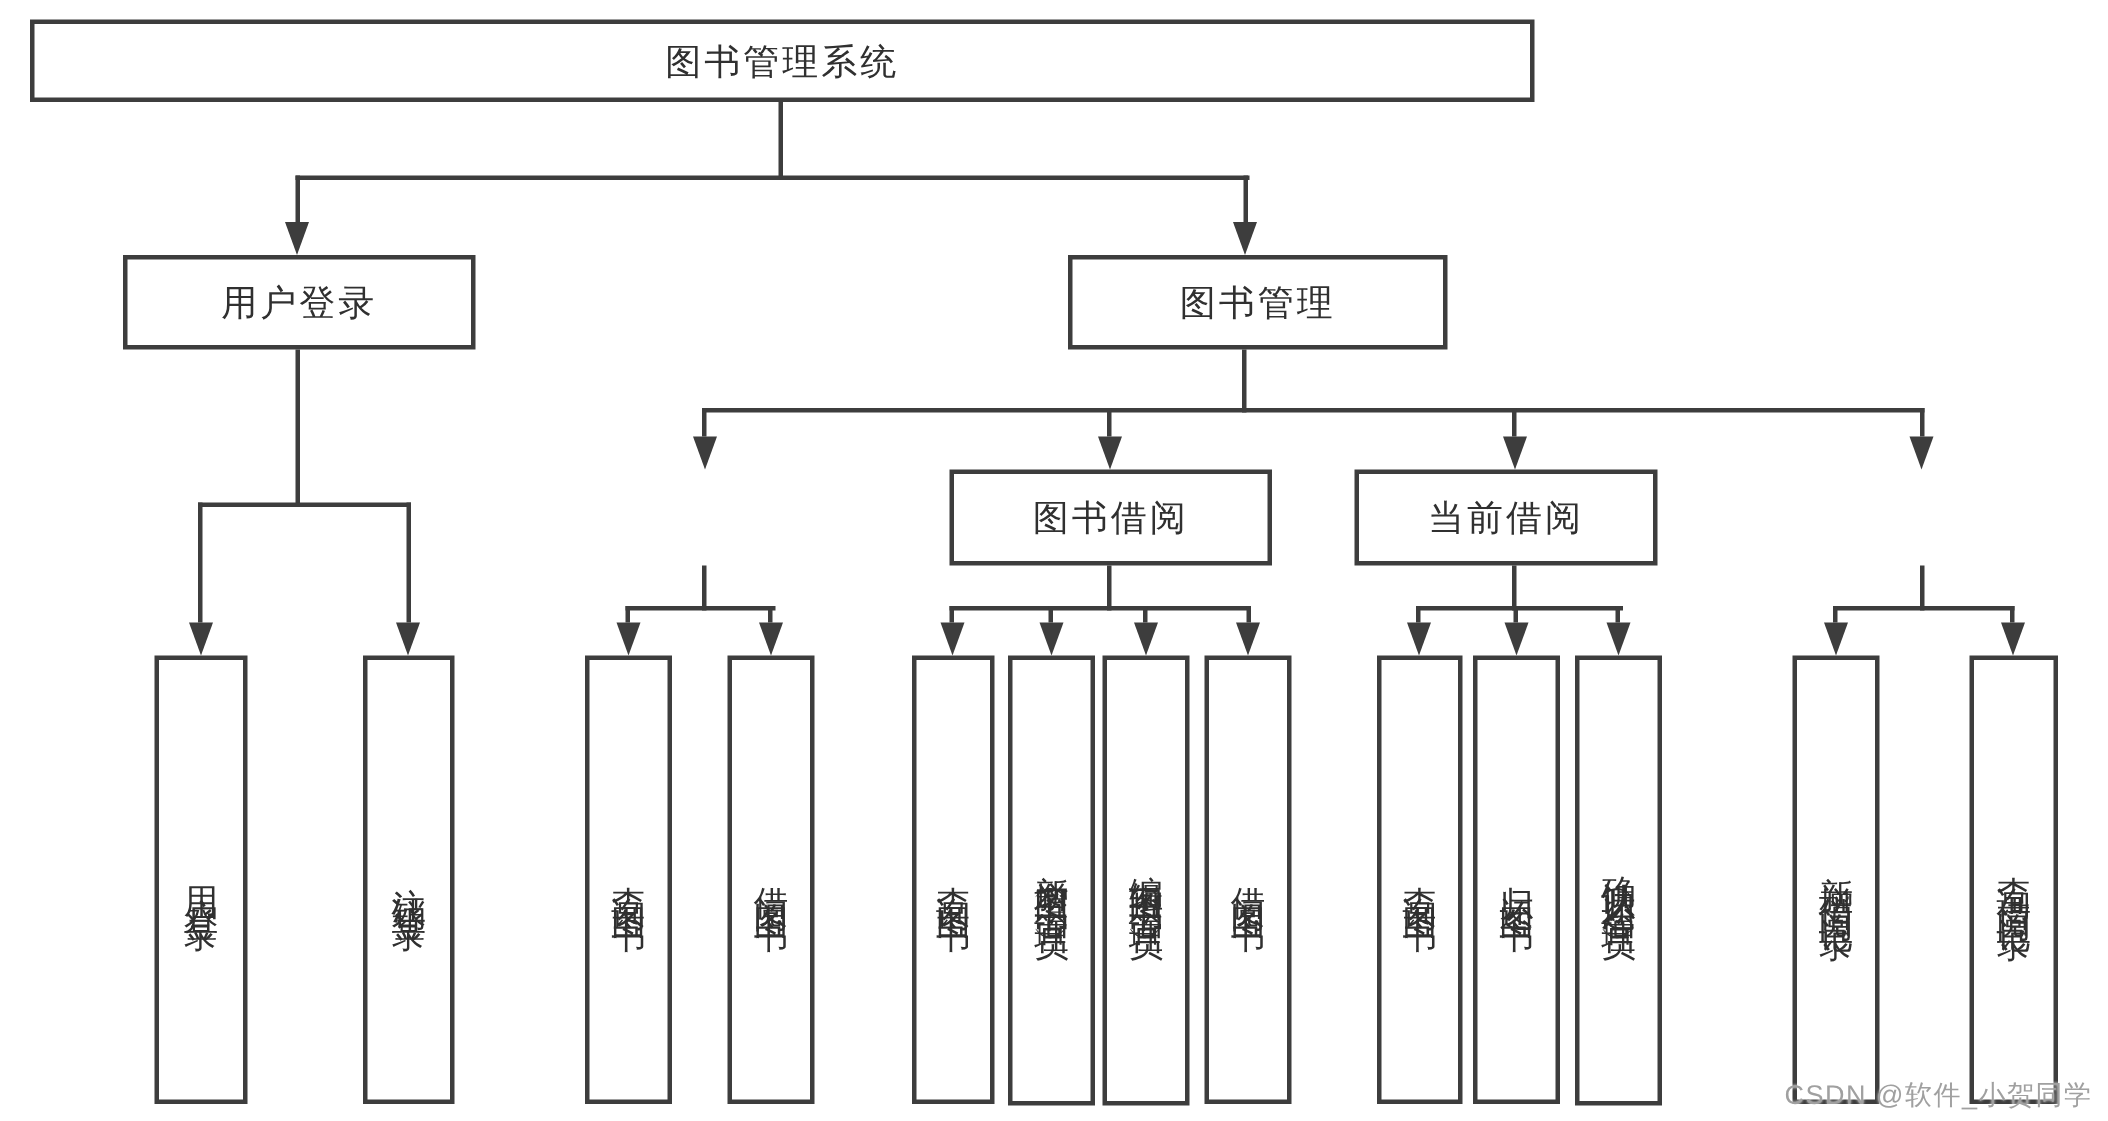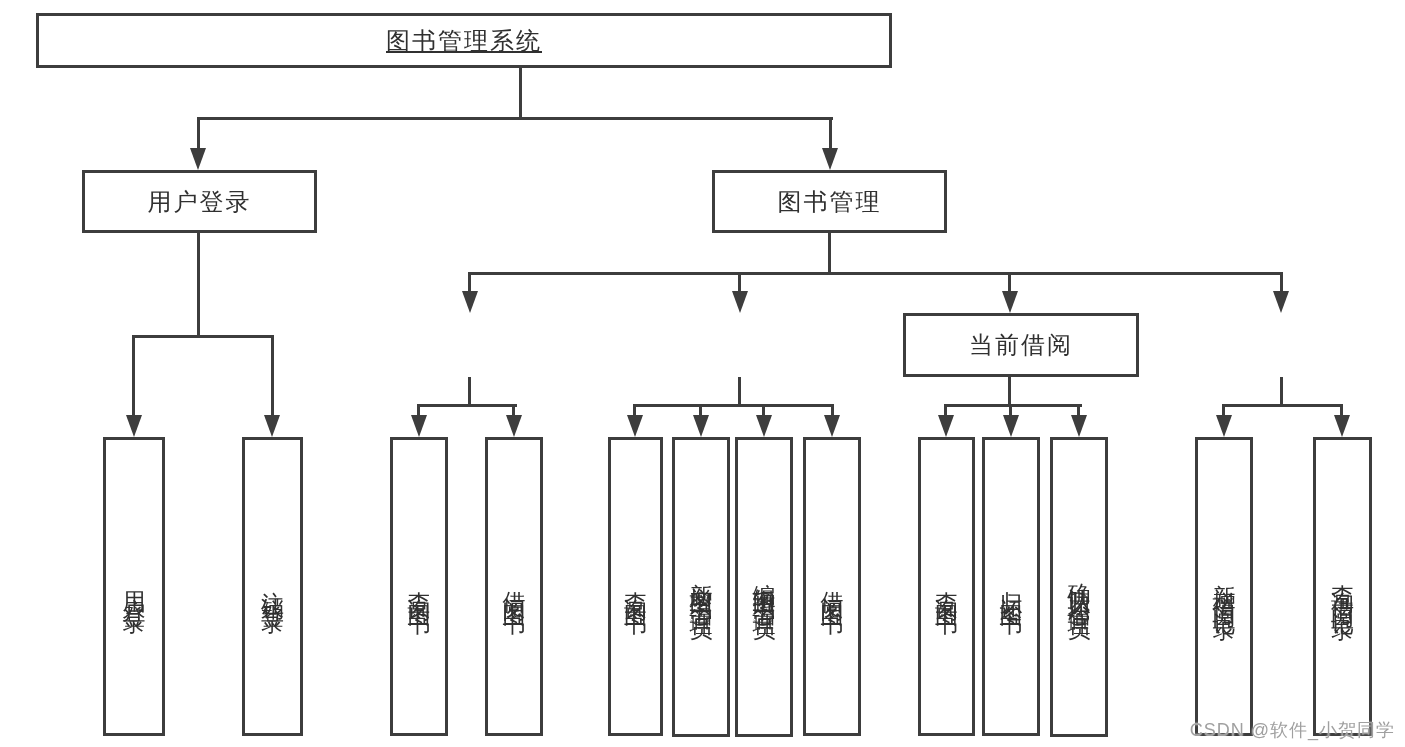--- a/index.html
+++ b/index.html
@@ -28,32 +28,35 @@
   .watermark{
     position:absolute;right:10px;bottom:5px;font-size:18px;color:#a0a0a0;
     letter-spacing:1px;text-shadow:0 0 2px #ffffff;z-index:5;margin-top:13px;
   }
 </style>
 </head>
 <body>
 
 <div id="stage">
 
-  <div class="box" style="left:36px;top:13px;width:856px;height:55px;text-decoration:underline;">
+  <div class="box" style="left:20px;top:13px;width:1003px;height:55px;">
     <span>图书管理系统</span>
   </div>
 
   <div class="box" style="left:82px;top:170px;width:235px;height:63px;">
     <span>用户登录</span>
   </div>
-  <div class="box" style="left:712px;top:170px;width:235px;height:63px;">
+  <div class="box" style="left:712px;top:170px;width:253px;height:63px;">
     <span>图书管理</span>
   </div>
 
-  <div class="box" style="left:903px;top:313px;width:236px;height:64px;">
+  <div class="box" style="left:633px;top:313px;width:215px;height:64px;">
+    <span>图书借阅</span>
+  </div>
+  <div class="box" style="left:903px;top:313px;width:202px;height:64px;">
     <span>当前借阅</span>
   </div>
 
   <div class="vbox" style="left:103px;top:437px;width:62px;height:299px;">
     <span>用户登录</span>
   </div>
   <div class="vbox" style="left:242px;top:437px;width:61px;height:299px;">
     <span>注销登录</span>
   </div>
 

